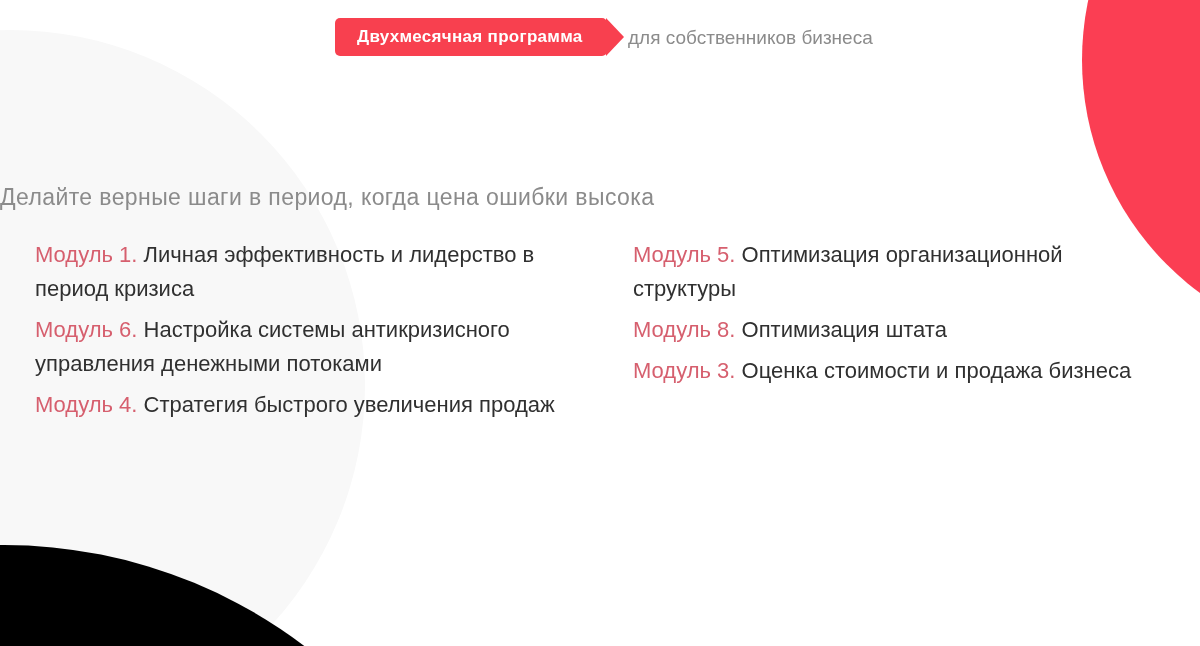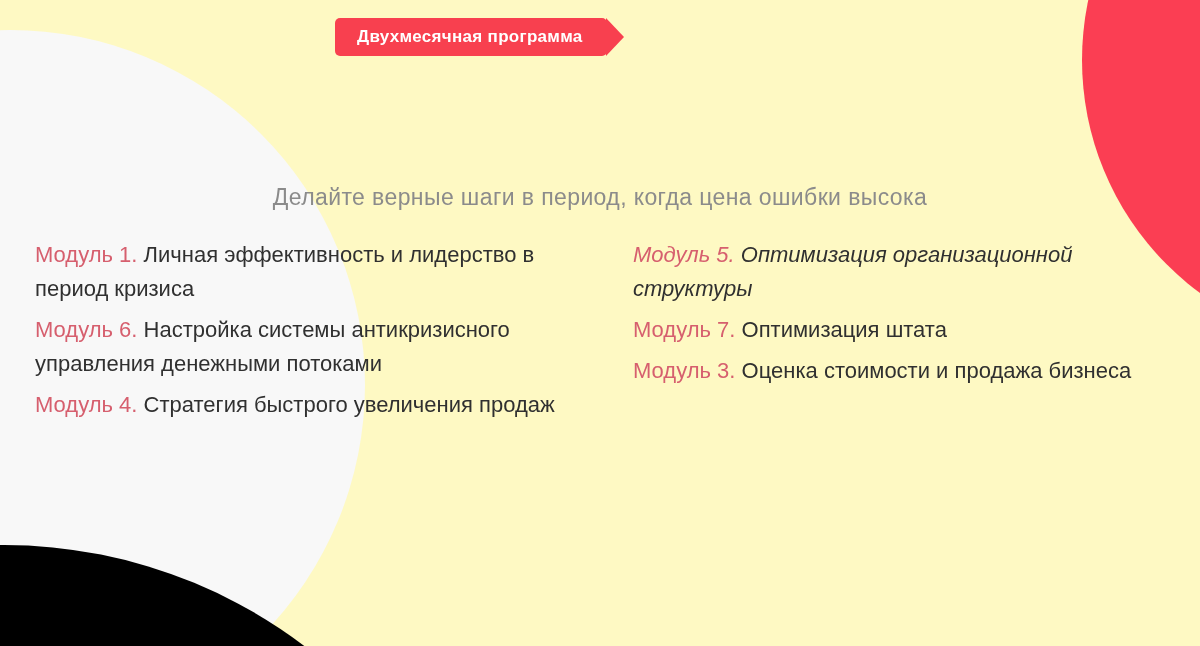--- a/index.html
+++ b/index.html
@@ -9,21 +9,21 @@
     --module-label-pink:#d65f6e;
     --body-text:#303030;
     --subtitle-gray:#8b8b8b;
     --black-shape:#000000;
   }
   *{margin:0;padding:0;box-sizing:border-box;}
   html,body{background:#e9e9e9;}
   .slide{
     position:relative;
     width:1200px;height:646px;
-    background:#fef9c3;
+    background:#ffffff;
     overflow:hidden;
     font-family:"Liberation Sans", sans-serif;
     margin:0 auto;
   }
   .circle{position:absolute;border-radius:50%;}
   .circle-faint{left:-345px;top:30px;width:710px;height:710px;background:#f8f8f8;}
   .circle-black{left:-493px;top:545px;width:994px;height:994px;background:var(--black-shape,#000);}
   .circle-red{left:1082px;top:-229px;width:578px;height:578px;background:var(--circle-red,#fb3e53);}
 
   .badge{
@@ -51,59 +51,60 @@
   .title{
     position:absolute;top:64px;left:0;width:100%;
     text-align:center;
     font-size:94px;font-weight:700;line-height:1;letter-spacing:-1px;
     color:#111111;white-space:nowrap;
   }
   .title .red{color:var(--title-red,#ef3a4d);}
 
   .subtitle{
     position:absolute;top:184px;left:0;width:100%;
-    text-align:center;
+    text-align:left;
     font-size:23px;letter-spacing:.4px;
     color:var(--subtitle-gray,#8b8b8b);
   }
 
   .col{position:absolute;top:238px;}
   .col-left{left:35px;width:600px;}
   .col-right{left:633px;width:570px;}
   .module{
     font-size:22px;line-height:34px;
     color:var(--body-text,#303030);
     margin:0 0 7px 0;
   }
   .mod-label{color:var(--module-label-pink,#d65f6e);margin-right:.28em;}
   .w505{max-width:505px;}
-  .w465{max-width:465px;font-style:italic;}
+  .w465{max-width:465px;}
   .w515{max-width:515px;}
 </style>
 </head>
 <body>
 
 <div class="slide">
 
   <div class="circle circle-faint"></div>
   <div class="circle circle-black"></div>
   <div class="circle circle-red"></div>
 
   <div class="badge">
     <span class="badge-label">Двухмесячная программа</span>
   </div>
+  <span class="badge-suffix">для собственников бизнеса</span>
 
 
   <div class="subtitle">Делайте верные шаги в период, когда цена ошибки высока</div>
 
   <div class="col col-left">
     <p class="module w505"><span class="mod-label">Модуль 1.</span><span>Личная эффективность и лидерство в период кризиса</span></p>
     <p class="module w505"><span class="mod-label">Модуль 6.</span><span>Настройка системы антикризисного управления денежными потоками</span></p>
     <p class="module"><span class="mod-label">Модуль 4.</span><span>Стратегия быстрого увеличения продаж</span></p>
   </div>
 
   <div class="col col-right">
     <p class="module w465"><span class="mod-label">Модуль 5.</span><span>Оптимизация организационной структуры</span></p>
-    <p class="module"><span class="mod-label">Модуль 7.</span><span>Оптимизация штата</span></p>
+    <p class="module"><span class="mod-label">Модуль 8.</span><span>Оптимизация штата</span></p>
     <p class="module"><span class="mod-label">Модуль 3.</span><span>Оценка стоимости и продажа бизнеса</span></p>
   </div>
 
 </div>
 
 </body></html>

